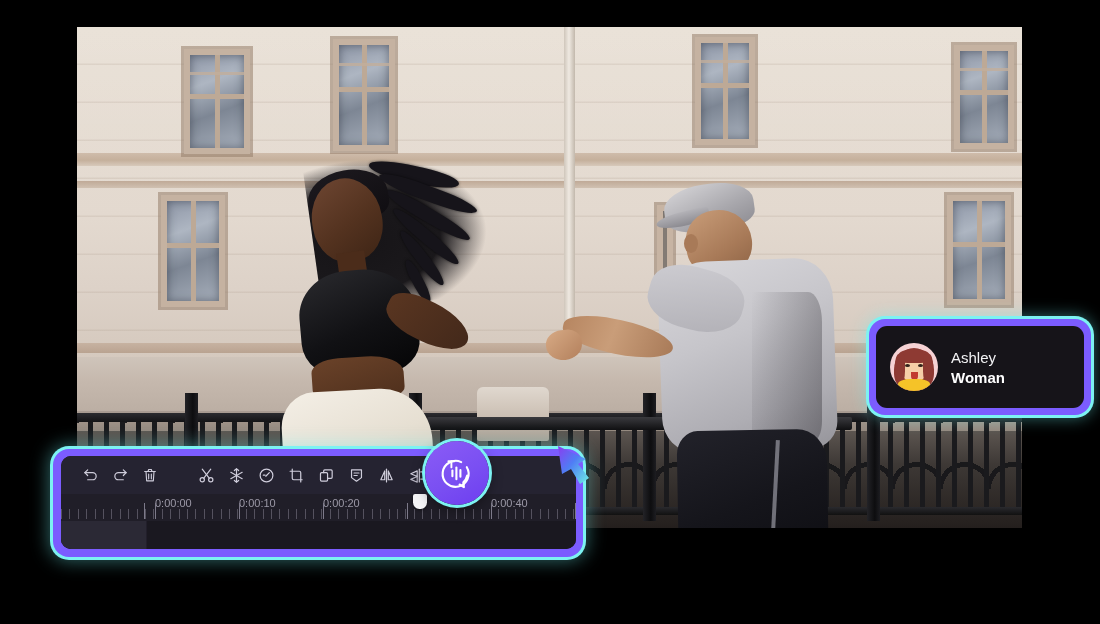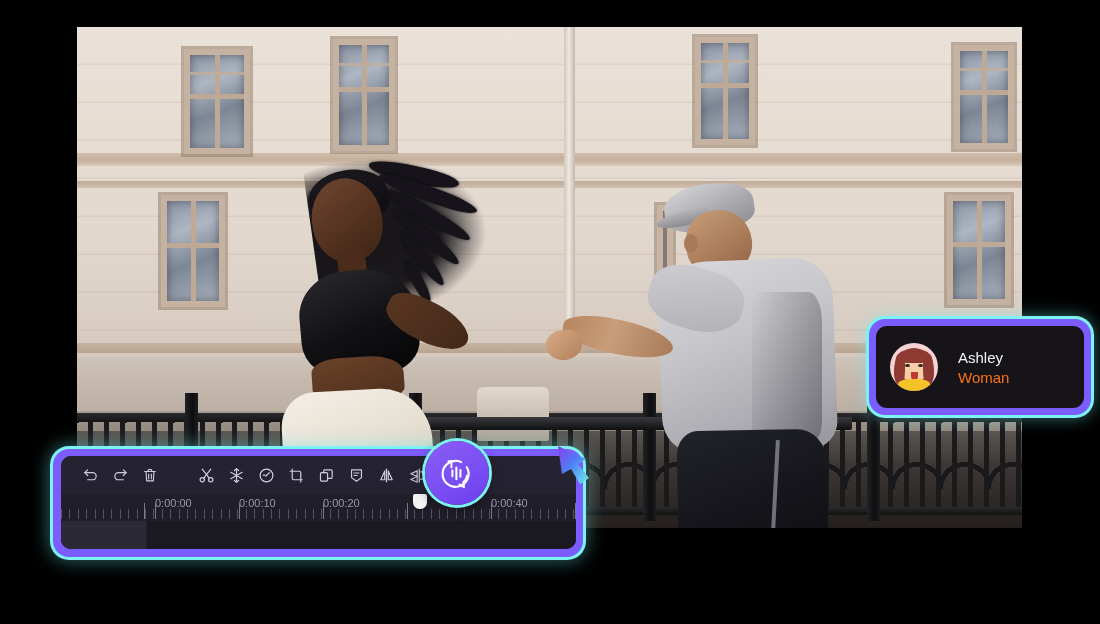--- a/index.html
+++ b/index.html
@@ -270,21 +270,21 @@
     width: 222px; height: 96px;
     border-radius: 16px;
     background: #7b5cff;
     box-shadow: 0 0 0 3px #7cf2f2, 0 0 16px 3px rgba(110,240,240,.45);
     padding: 7px;
   }
   #speaker-card .card-inner {
     width: 100%; height: 100%;
     background: #161419;
     border-radius: 11px;
-    display: flex; align-items: center; gap: 20px;
+    display: flex; align-items: center; gap: 13px;
     padding: 0 14px;
   }
   .avatar {
     position: relative; width: 48px; height: 48px; flex: 0 0 48px;
     border-radius: 50%;
     background: #f6d2d4;
     overflow: hidden;
   }
   .av-hair-back { position:absolute; left:4px; top:5px; width:40px; height:43px;
     background:#8e3a33; border-radius: 50% 50% 40% 40%; }
@@ -297,21 +297,21 @@
   .av-hair-r { position:absolute; right:5px; top:11px; width:10px; height:30px;
     background:#8e3a33; border-radius: 20% 40% 60% 45%; }
   .av-eye { position:absolute; top:21px; width:5px; height:3px; background:#32231c; border-radius:50%; }
   .av-eye.l { left:15px; } .av-eye.r { right:15px; }
   .av-mouth { position:absolute; left:21px; top:29px; width:7px; height:8px;
     background:#c2392f; border-radius: 0 0 50% 50%; }
   .av-shirt { position:absolute; left:8px; bottom:0; width:32px; height:12px;
     background:#f5c328; border-radius: 40% 40% 0 0; }
   .speaker-meta { display:flex; flex-direction:column; gap:3px; }
   .speaker-name { font-size: 15px; color:#f2f2f4; font-weight: 400; }
-  .speaker-role { font-size: 15px; color:#f97316; font-weight: 400; }
+  .speaker-role { font-size: 15px; color:#ffffff; font-weight: 700; }
 
   
   #timeline-panel {
     position: absolute; left: 53px; top: 449px;
     width: 530px; height: 108px;
     border-radius: 16px;
     background: #7b5cff;
     box-shadow: 0 0 0 3px #7cf2f2, 0 0 18px 4px rgba(110,240,240,.42);
     padding: 7px 7px 8px 8px;
   }

